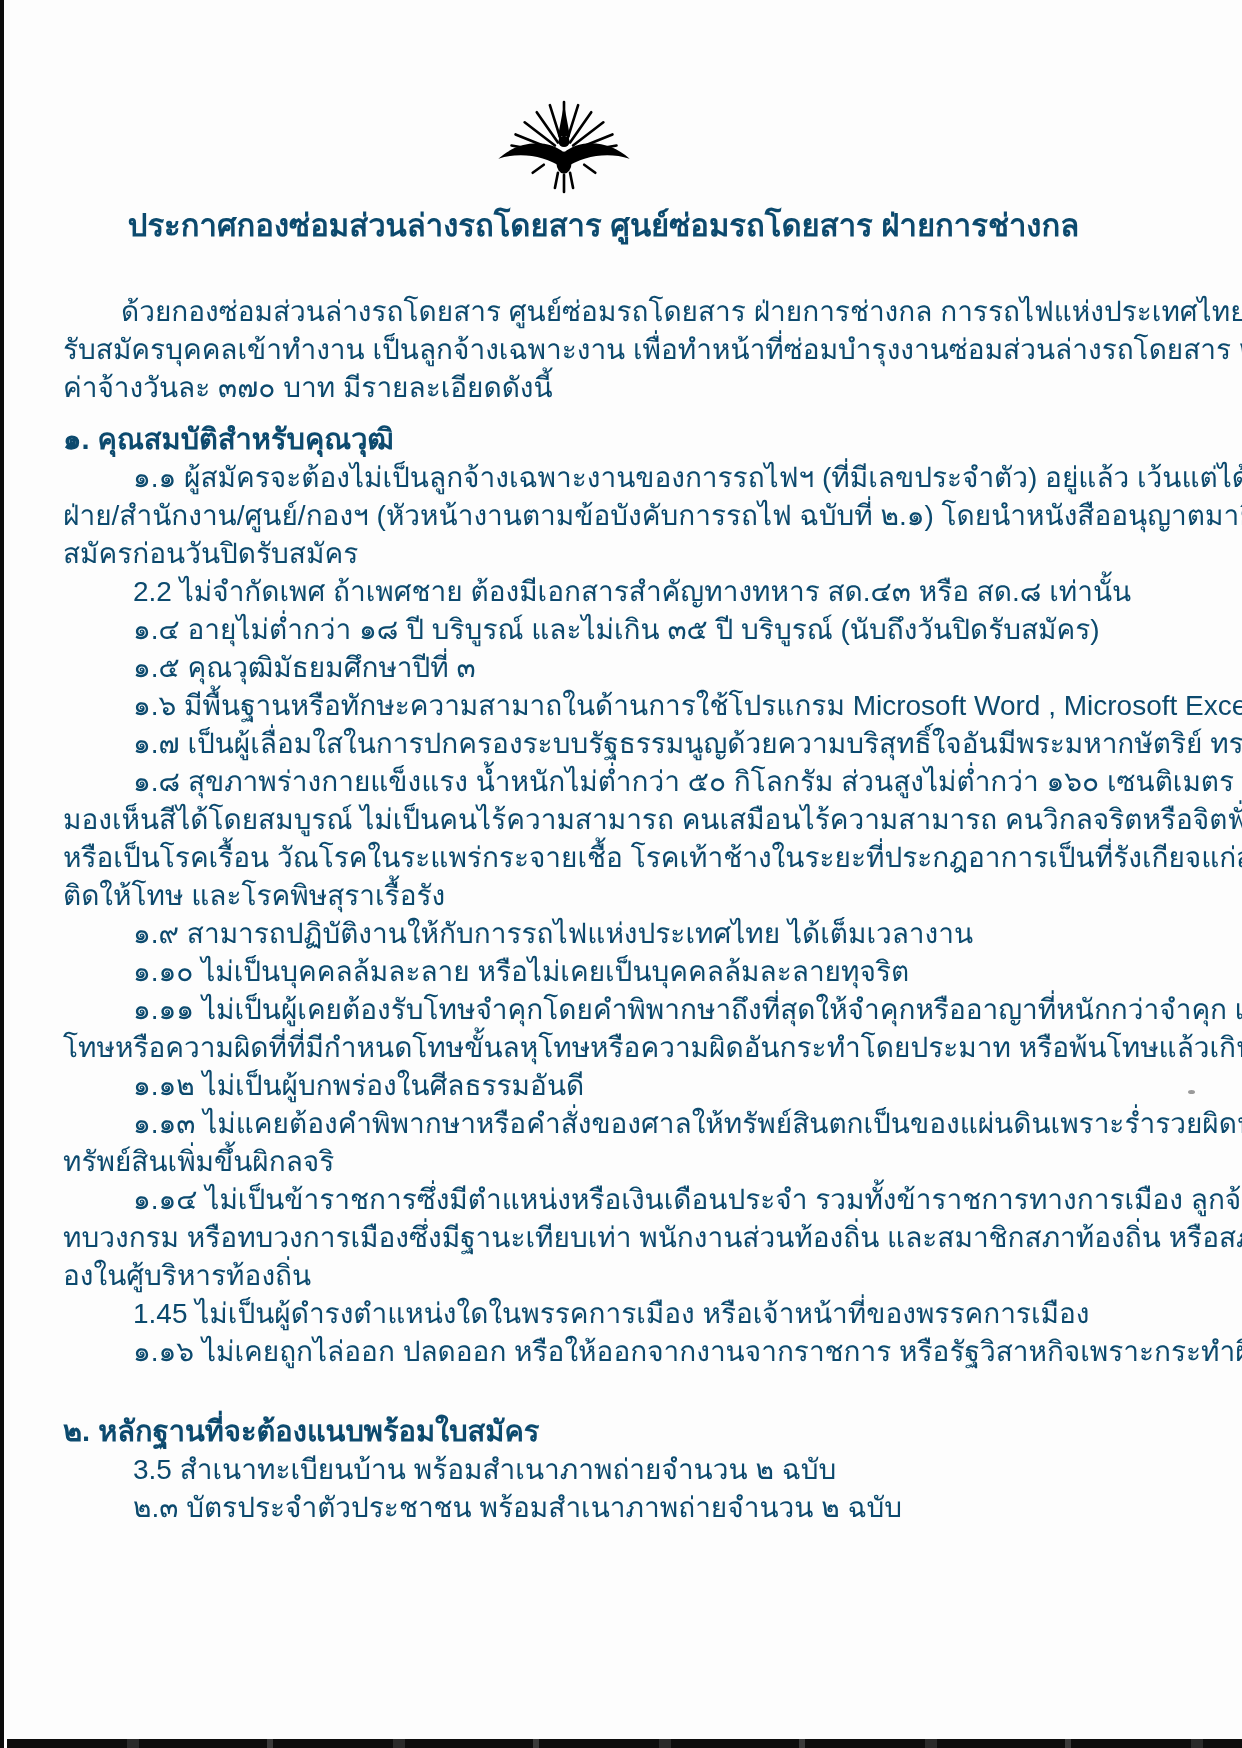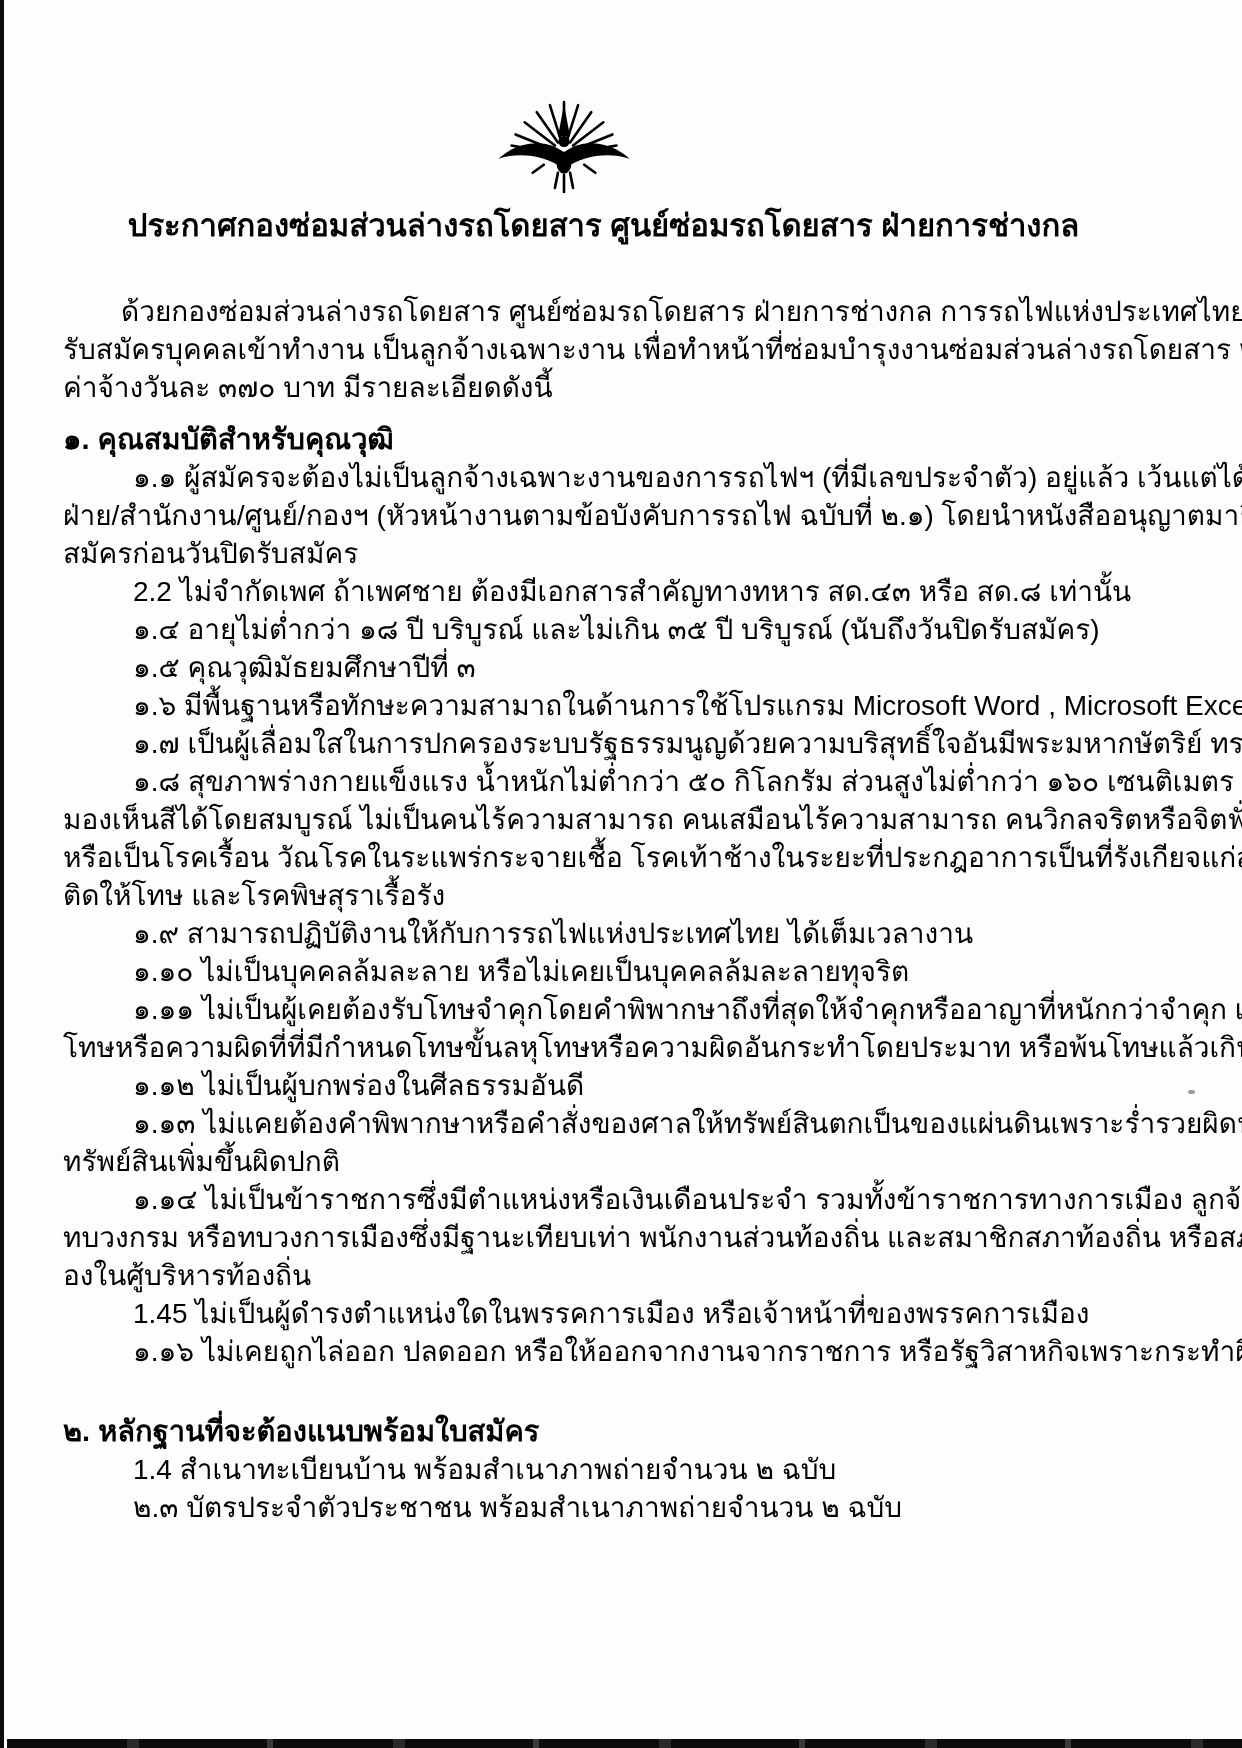--- a/index.html
+++ b/index.html
@@ -3,21 +3,21 @@
 <meta charset="utf-8">
 <style>
   html,body{margin:0;padding:0;}
   body{background:#888;}
   .page{
     position:relative;
     width:1242px;height:1748px;
     margin:0 auto;
     background:#fdfdfd;
     overflow:hidden;
-    color:#000000;
+    color:#0c4a6e;
     font-family:"Liberation Sans","DejaVu Sans",sans-serif;
   }
   
   .edge-left{
     position:absolute;left:0;top:0;width:4px;height:100%;
     background:#0b0b0b;
   }
   .edge-bottom{
     position:absolute;left:7px;right:0;bottom:0;height:9px;
     background:repeating-linear-gradient(90deg,#0d0d0d 0 120px,#2a2a2a 120px 132px,#0d0d0d 132px 260px,#3a3a3a 260px 266px);
@@ -113,28 +113,28 @@
       <div class="ln k-item">๑.๘   สุขภาพร่างกายแข็งแรง น้ำหนักไม่ต่ำกว่า ๕๐ กิโลกรัม ส่วนสูงไม่ต่ำกว่า ๑๖๐ เซนติเมตร สายตาดี สามารถ</div>
       <div class="ln k-flush">มองเห็นสีได้โดยสมบูรณ์ ไม่เป็นคนไร้ความสามารถ คนเสมือนไร้ความสามารถ คนวิกลจริตหรือจิตฟั่นเฟือน ไม่สมประกอบ</div>
       <div class="ln k-flush">หรือเป็นโรคเรื้อน วัณโรคในระแพร่กระจายเชื้อ โรคเท้าช้างในระยะที่ประกฎอาการเป็นที่รังเกียจแก่สังคม โรคติดยาเสพ</div>
       <div class="ln k-flush">ติดให้โทษ และโรคพิษสุราเรื้อรัง</div>
       <div class="ln k-item">๑.๙   สามารถปฏิบัติงานให้กับการรถไฟแห่งประเทศไทย ได้เต็มเวลางาน</div>
       <div class="ln k-item">๑.๑๐  ไม่เป็นบุคคลล้มละลาย หรือไม่เคยเป็นบุคคลล้มละลายทุจริต</div>
       <div class="ln k-item">๑.๑๑  ไม่เป็นผู้เคยต้องรับโทษจำคุกโดยคำพิพากษาถึงที่สุดให้จำคุกหรืออาญาที่หนักกว่าจำคุก เว้นแต่ความผิดที่ลหุ</div>
       <div class="ln k-flush">โทษหรือความผิดที่ที่มีกำหนดโทษขั้นลหุโทษหรือความผิดอันกระทำโดยประมาท หรือพ้นโทษแล้วเกินห้าปี</div>
       <div class="ln k-item">๑.๑๒  ไม่เป็นผู้บกพร่องในศีลธรรมอันดี</div>
       <div class="ln k-item">๑.๑๓  ไม่แคยต้องคำพิพากษาหรือคำสั่งของศาลให้ทรัพย์สินตกเป็นของแผ่นดินเพราะร่ำรวยผิดปกติ หรือมี</div>
-      <div class="ln k-flush">ทรัพย์สินเพิ่มขึ้นผิดปกติ</div>
+      <div class="ln k-flush">ทรัพย์สินเพิ่มขึ้นผิกลจริ</div>
       <div class="ln k-item">๑.๑๔  ไม่เป็นข้าราชการซึ่งมีตำแหน่งหรือเงินเดือนประจำ รวมทั้งข้าราชการทางการเมือง ลูกจ้างของกระทรวง</div>
       <div class="ln k-flush">ทบวงกรม หรือทบวงการเมืองซึ่งมีฐานะเทียบเท่า พนักงานส่วนท้องถิ่น และสมาชิกสภาท้องถิ่น หรือสภากรุงเทพมหานคร</div>
       <div class="ln k-flush">องในศู้บริหารท้องถิ่น</div>
       <div class="ln k-item">1.45  ไม่เป็นผู้ดำรงตำแหน่งใดในพรรคการเมือง หรือเจ้าหน้าที่ของพรรคการเมือง</div>
       <div class="ln k-item">๑.๑๖  ไม่เคยถูกไล่ออก ปลดออก หรือให้ออกจากงานจากราชการ หรือรัฐวิสาหกิจเพราะกระทำผิดวินัย</div>
       <div class="ln k-gap"></div>
       <div class="ln k-head">๒. หลักฐานที่จะต้องแนบพร้อมใบสมัคร</div>
-      <div class="ln k-item">1.4   สำเนาทะเบียนบ้าน พร้อมสำเนาภาพถ่ายจำนวน ๒ ฉบับ</div>
+      <div class="ln k-item">3.5   สำเนาทะเบียนบ้าน พร้อมสำเนาภาพถ่ายจำนวน ๒ ฉบับ</div>
       <div class="ln k-item">๒.๓   บัตรประจำตัวประชาชน พร้อมสำเนาภาพถ่ายจำนวน ๒ ฉบับ</div>
     </div>
 
   <div class="speck"></div>
   <div class="edge-bottom"></div>
 
 </div>
 
 </body></html>

